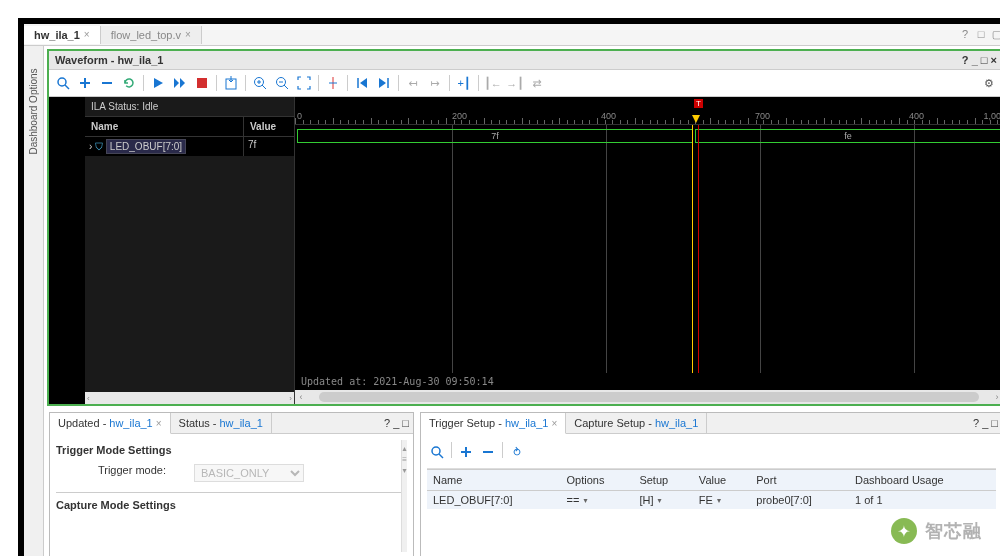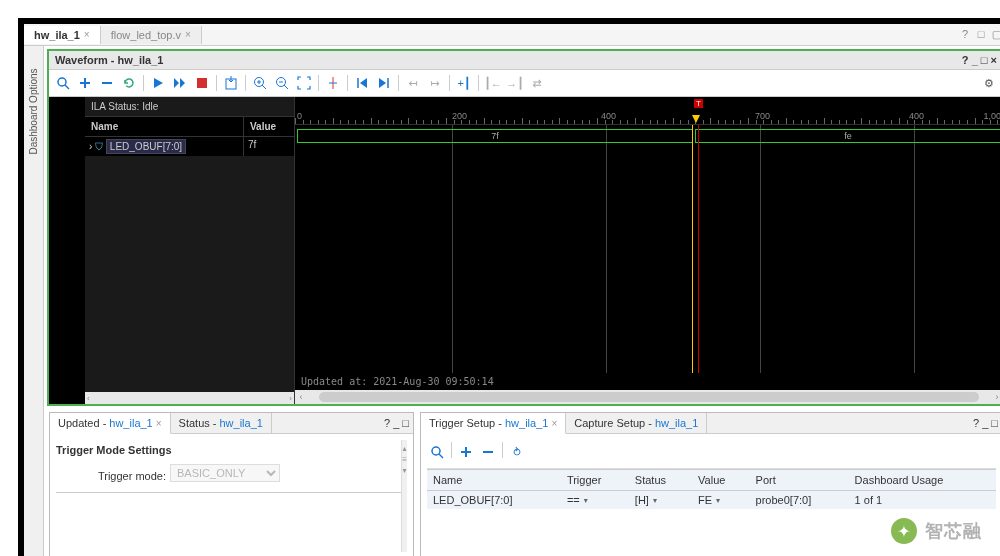--- a/index.html
+++ b/index.html
@@ -82,21 +82,21 @@
 .ptab .link { color: #1976d2; }
 .ptab .xx { color: #999; font-size: 10px; }
 .ptabs .win-ctrl { margin-left: auto; padding-right: 4px; }
 
 .pbody { flex: 1; padding: 6px; overflow: hidden; display: flex; }
 .pbody-inner { flex: 1; }
 .vsplit { width: 6px; background: #f0f0f0; border-left: 1px solid #ddd; display: flex; flex-direction: column; align-items: center; gap: 2px; padding-top: 4px; }
 .vsplit span { font-size: 8px; color: #999; }
 
 .sect-title { font-weight: bold; margin: 4px 0 8px; font-size: 11px; }
-.form-row { display: flex; align-items: flex-end; gap: 4px; margin-bottom: 6px; padding-left: 20px; }
+.form-row { display: flex; align-items: flex-start; gap: 28px; margin-bottom: 6px; padding-left: 20px; }
 .form-row label { width: 90px; text-align: right; font-size: 11px; }
 .form-row select { width: 110px; font-size: 11px; padding: 1px 2px; }
 .form-row select:disabled { color: #999; background: #f5f5f5; }
 .hr { border: none; border-top: 1px solid #ccc; margin: 10px 0 6px; }
 
 .trig-toolbar { display: flex; gap: 2px; padding: 2px 0 6px; border-bottom: 1px solid #ddd; margin-bottom: 0; }
 .trig-table { width: 100%; border-collapse: collapse; font-size: 11px; }
 .trig-table th { text-align: left; padding: 4px 6px; background: #eef3fa; border-top: 1px solid #ccc; border-bottom: 1px solid #ccc; font-weight: normal; }
 .trig-table td { padding: 3px 6px; background: #eef3fa; }
 .dd { display: inline-flex; align-items: center; gap: 4px; }
@@ -427,20 +427,21 @@
             </div>
           </div>
           <div class="pbody">
             <div class="pbody-inner">
               <div class="sect-title">Trigger Mode Settings</div>
               <div class="form-row">
                 <label>Trigger mode:</label>
                 <select disabled=""><option>BASIC_ONLY</option></select>
               </div>
               <hr class="hr">
+              <div class="sect-title">Capture Mode Settings</div>
             </div>
             <div class="vsplit">
                 <span>▴</span>
                 <span>≡</span>
                 <span>▾</span>
               </div>
           </div>
         </div>
 
         <div class="panel panel-right">
@@ -480,22 +481,22 @@
                     <line x1="1" y1="6" x2="11" y2="6" stroke="#1976d2" stroke-width="2"></line>
                   </svg>
                 </div>
               <div class="sep"></div>
               <div class="tbtn">⥁</div>
             </div>
             <table class="trig-table">
               <tbody>
                   <tr>
                 <th>Name</th>
-                <th>Trigger</th>
-                <th>Status</th>
+                <th>Options</th>
+                <th>Setup</th>
                 <th>Value</th>
                 <th>Port</th>
                 <th>Dashboard Usage</th>
               </tr>
               <tr>
                 <td>LED_OBUF[7:0]</td>
                 <td><span class="dd">
                         <span>==</span>
                         <span class="ar">▾</span>
                       </span></td>

